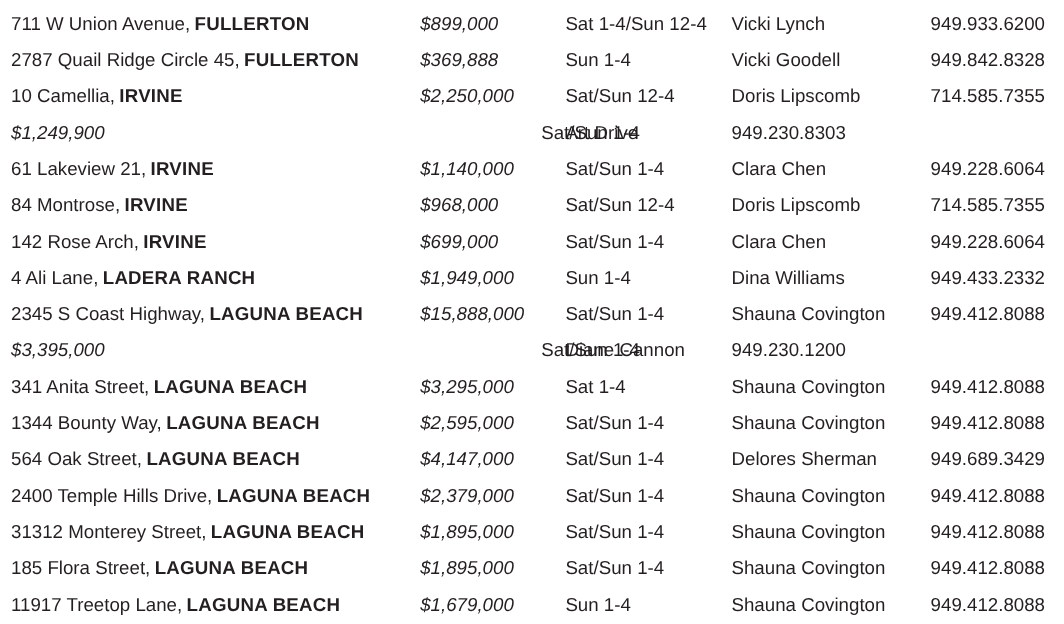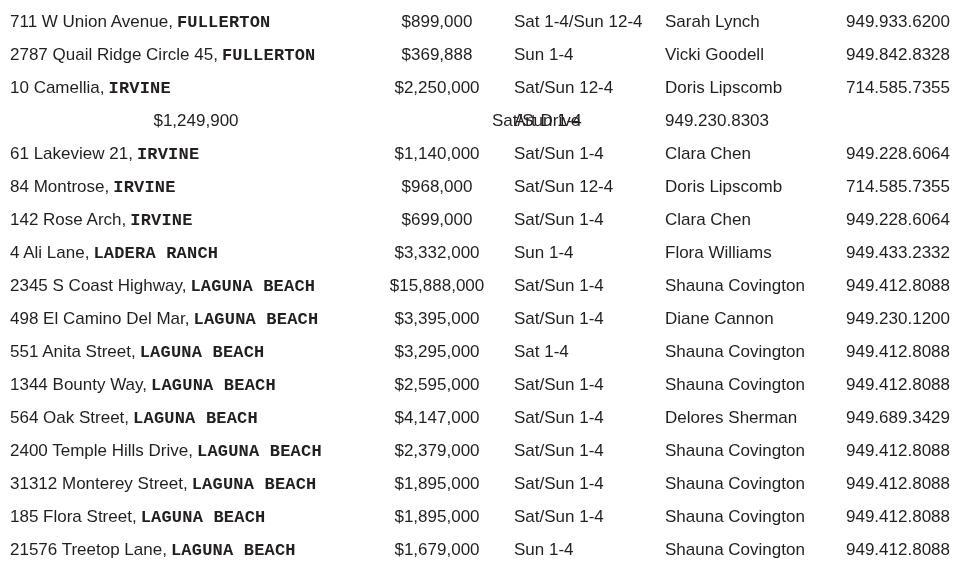--- a/index.html
+++ b/index.html
@@ -25,35 +25,34 @@
     grid-template-columns: 372px 110px 22px 151px 181px 111px;
     height: 33px;
     align-items: center;
     white-space: nowrap;
   }
   .cell { overflow: visible; }
   .addr .city {
     font-weight: 700;
     margin-left: 4px;
     letter-spacing: 0.2px;
-    font-family: Liberation Mono, monospace;
   }
-  .price { text-align: center; }
+  .price { text-align: left; font-style: italic; }
 </style>
 </head>
 <body>
 
 <div class="page" style="background: rgb(255, 255, 255); color: rgb(35, 31, 32);">
   <div class="table" id="listing-table">
   <div class="row">
     <div class="cell addr"><span class="street">711 W Union Avenue,</span><span class="city">FULLERTON</span></div>
     <div class="cell price">$899,000</div>
     <div class="cell spacer"></div>
     <div class="cell times">Sat 1-4/Sun 12-4</div>
-    <div class="cell agent">Sarah Lynch</div>
+    <div class="cell agent">Vicki Lynch</div>
     <div class="cell phone">949.933.6200</div>
   </div>
 
   <div class="row">
     <div class="cell addr"><span class="street">2787 Quail Ridge Circle 45,</span><span class="city">FULLERTON</span></div>
     <div class="cell price">$369,888</div>
     <div class="cell spacer"></div>
     <div class="cell times">Sun 1-4</div>
     <div class="cell agent">Vicki Goodell</div>
     <div class="cell phone">949.842.8328</div>
@@ -98,47 +97,46 @@
     <div class="cell addr"><span class="street">142 Rose Arch,</span><span class="city">IRVINE</span></div>
     <div class="cell price">$699,000</div>
     <div class="cell spacer"></div>
     <div class="cell times">Sat/Sun 1-4</div>
     <div class="cell agent">Clara Chen</div>
     <div class="cell phone">949.228.6064</div>
   </div>
 
   <div class="row">
     <div class="cell addr"><span class="street">4 Ali Lane,</span><span class="city">LADERA RANCH</span></div>
-    <div class="cell price">$3,332,000</div>
+    <div class="cell price">$1,949,000</div>
     <div class="cell spacer"></div>
     <div class="cell times">Sun 1-4</div>
-    <div class="cell agent">Flora Williams</div>
+    <div class="cell agent">Dina Williams</div>
     <div class="cell phone">949.433.2332</div>
   </div>
 
   <div class="row">
     <div class="cell addr"><span class="street">2345 S Coast Highway,</span><span class="city">LAGUNA BEACH</span></div>
     <div class="cell price">$15,888,000</div>
     <div class="cell spacer"></div>
     <div class="cell times">Sat/Sun 1-4</div>
     <div class="cell agent">Shauna Covington</div>
     <div class="cell phone">949.412.8088</div>
   </div>
 
   <div class="row">
-    <div class="cell addr"><span class="street">498 El Camino Del Mar,</span><span class="city">LAGUNA BEACH</span></div>
     <div class="cell price">$3,395,000</div>
     <div class="cell spacer"></div>
     <div class="cell times">Sat/Sun 1-4</div>
     <div class="cell agent">Diane Cannon</div>
     <div class="cell phone">949.230.1200</div>
   </div>
 
   <div class="row">
-    <div class="cell addr"><span class="street">551 Anita Street,</span><span class="city">LAGUNA BEACH</span></div>
+    <div class="cell addr"><span class="street">341 Anita Street,</span><span class="city">LAGUNA BEACH</span></div>
     <div class="cell price">$3,295,000</div>
     <div class="cell spacer"></div>
     <div class="cell times">Sat 1-4</div>
     <div class="cell agent">Shauna Covington</div>
     <div class="cell phone">949.412.8088</div>
   </div>
 
   <div class="row">
     <div class="cell addr"><span class="street">1344 Bounty Way,</span><span class="city">LAGUNA BEACH</span></div>
     <div class="cell price">$2,595,000</div>
@@ -178,21 +176,21 @@
   <div class="row">
     <div class="cell addr"><span class="street">185 Flora Street,</span><span class="city">LAGUNA BEACH</span></div>
     <div class="cell price">$1,895,000</div>
     <div class="cell spacer"></div>
     <div class="cell times">Sat/Sun 1-4</div>
     <div class="cell agent">Shauna Covington</div>
     <div class="cell phone">949.412.8088</div>
   </div>
 
   <div class="row">
-    <div class="cell addr"><span class="street">21576 Treetop Lane,</span><span class="city">LAGUNA BEACH</span></div>
+    <div class="cell addr"><span class="street">11917 Treetop Lane,</span><span class="city">LAGUNA BEACH</span></div>
     <div class="cell price">$1,679,000</div>
     <div class="cell spacer"></div>
     <div class="cell times">Sun 1-4</div>
     <div class="cell agent">Shauna Covington</div>
     <div class="cell phone">949.412.8088</div>
   </div>
 </div>
 </div>
 
 </body></html>

